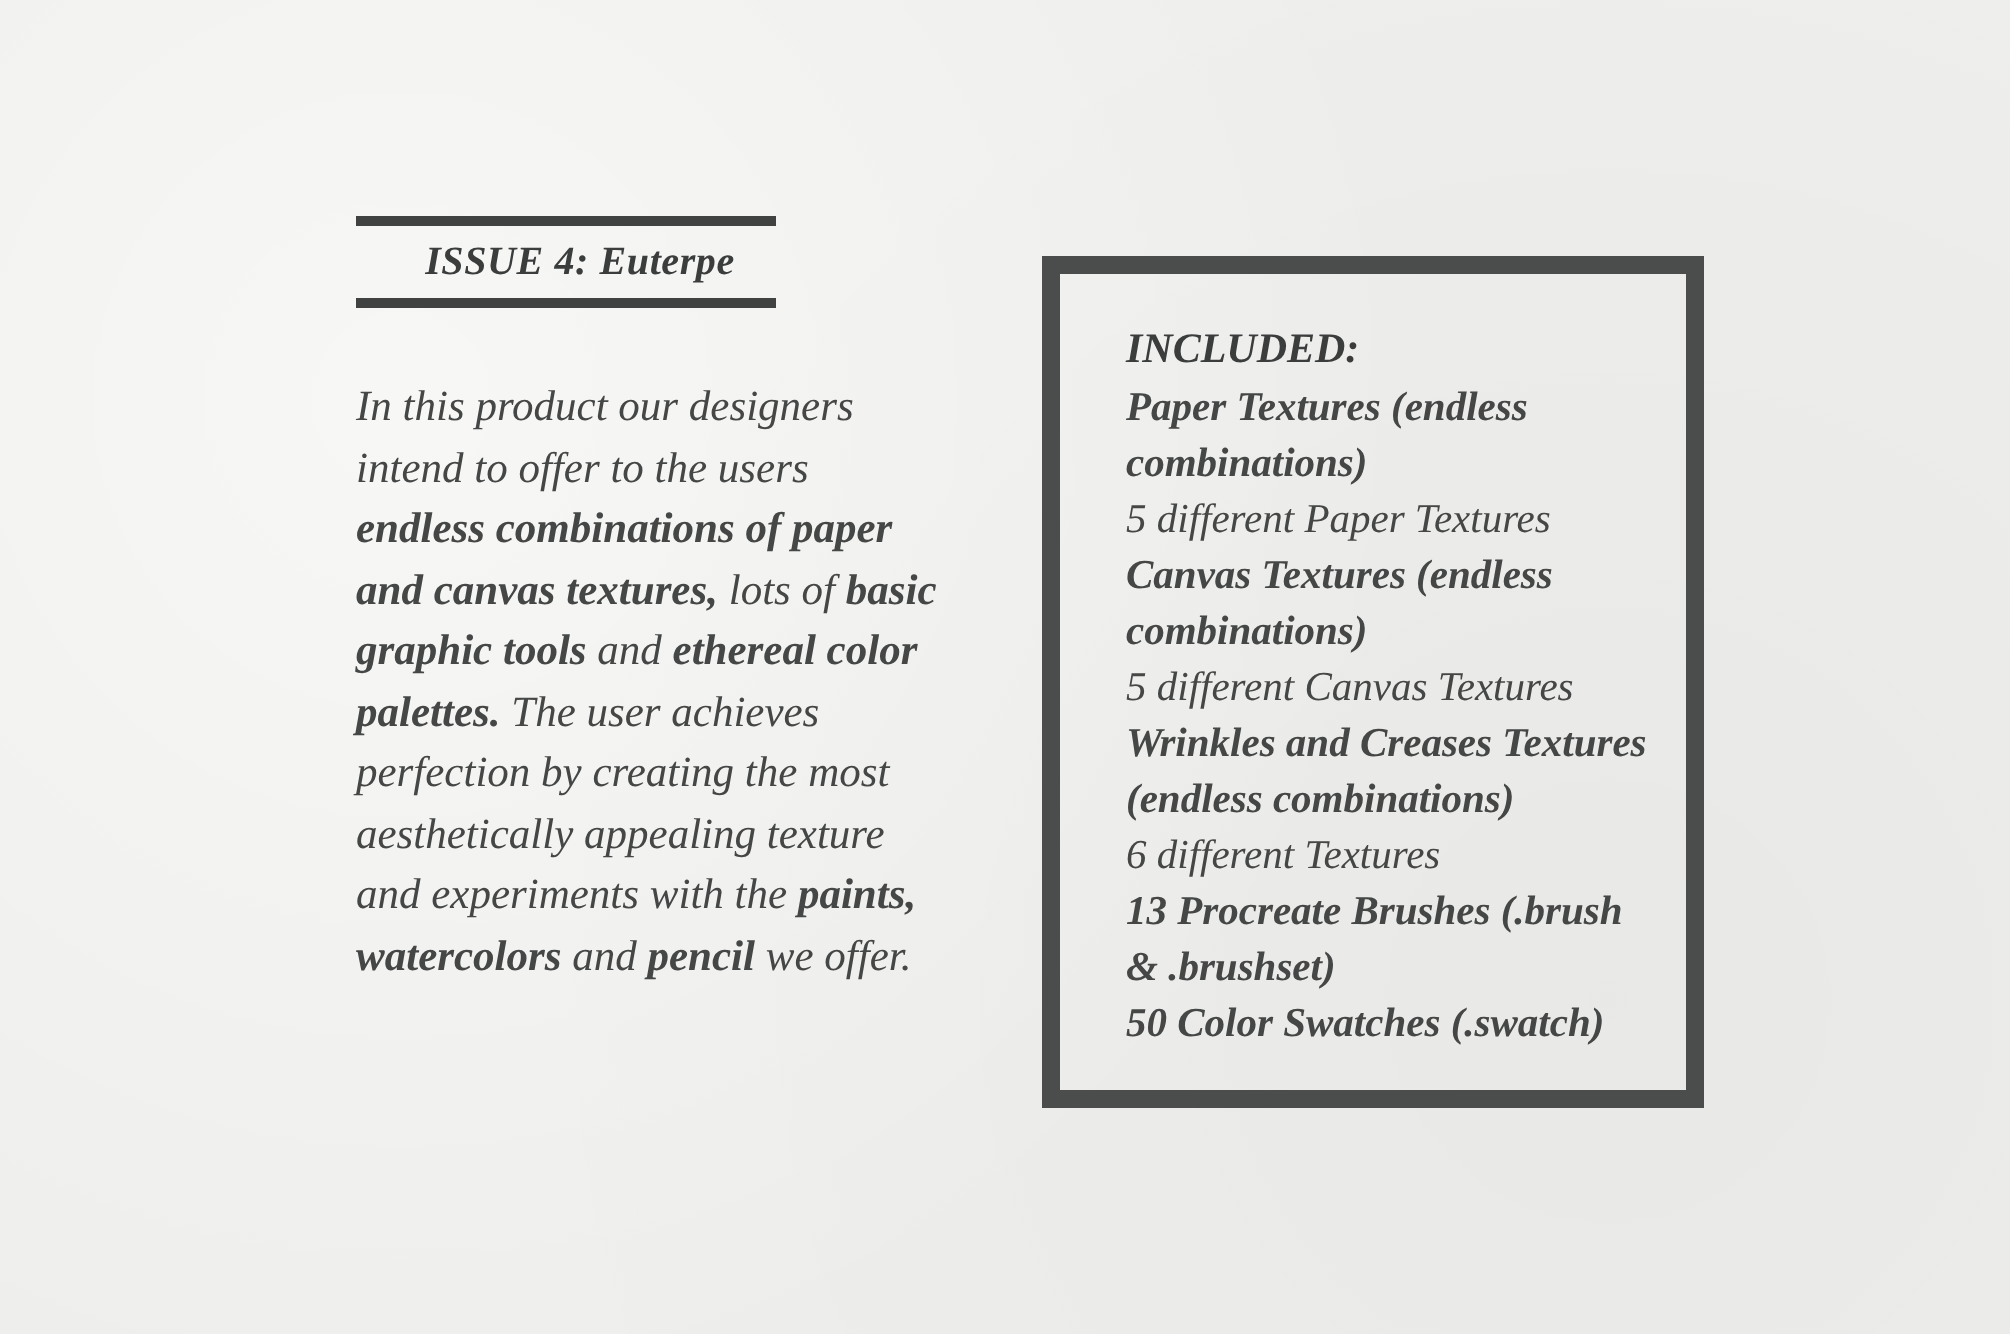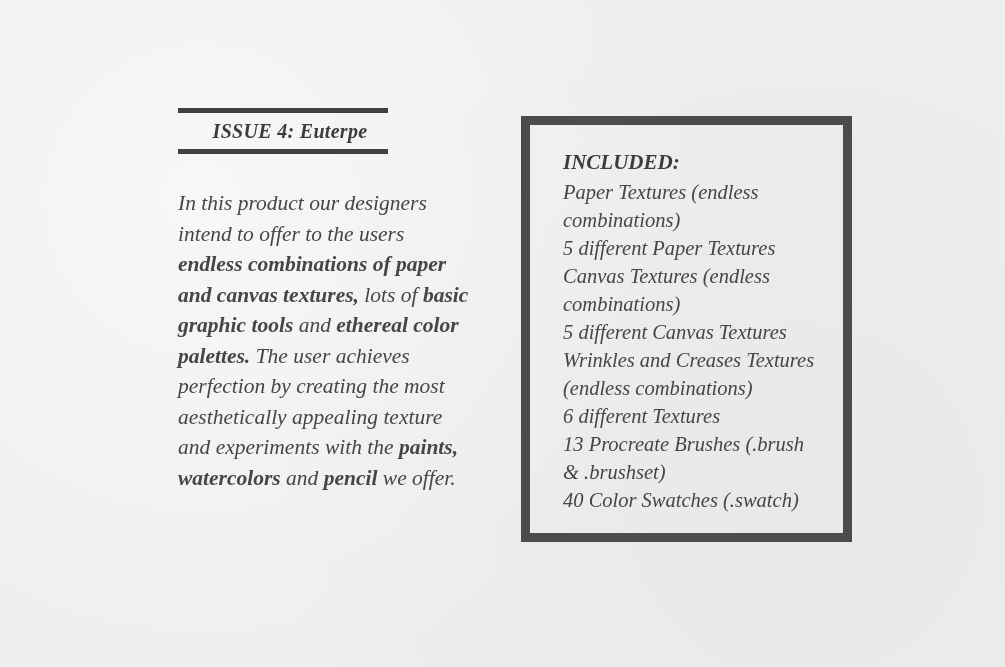--- a/index.html
+++ b/index.html
@@ -56,21 +56,21 @@
     width: 295px;
   }
   .body-copy b {
     font-weight: bold;
   }
 
   
   .included-box {
     position: absolute;
     left: 521px;
-    top: 116px;
+    top: 128px;
     width: 331px;
     height: 426px;
     border: 9px solid #4a4d4b;
     box-sizing: border-box;
     background: transparent;
   }
   .included-inner {
     padding: 25px 18px 0 33px;
   }
   .included-heading {
@@ -87,21 +87,21 @@
     font-style: italic;
     font-size: 20.5px;
     line-height: 28px;
     color: #444745;
   }
   .included-list li {
     margin: 0;
     padding: 0;
   }
   .included-list li.bold {
-    font-weight: normal;
+    font-weight: bold;
   }
   .included-list li.light {
     font-weight: normal;
   }
 </style>
 </head>
 <body>
 
 <div class="page">
 
@@ -116,18 +116,18 @@
     <div class="included-inner">
       <div class="included-heading">INCLUDED:</div>
       <ul class="included-list">
           <li class="bold">Paper Textures (endless combinations)</li>
           <li class="light">5 different Paper Textures</li>
           <li class="bold">Canvas Textures (endless combinations)</li>
           <li class="light">5 different Canvas Textures</li>
           <li class="bold">Wrinkles and Creases Textures (endless combinations)</li>
           <li class="light">6 different Textures</li>
           <li class="bold">13 Procreate Brushes (.brush &amp; .brushset)</li>
-          <li class="bold">40 Color Swatches (.swatch)</li>
+          <li class="bold">50 Color Swatches (.swatch)</li>
         </ul>
     </div>
   </div>
 
 </div>
 
 </body></html>

